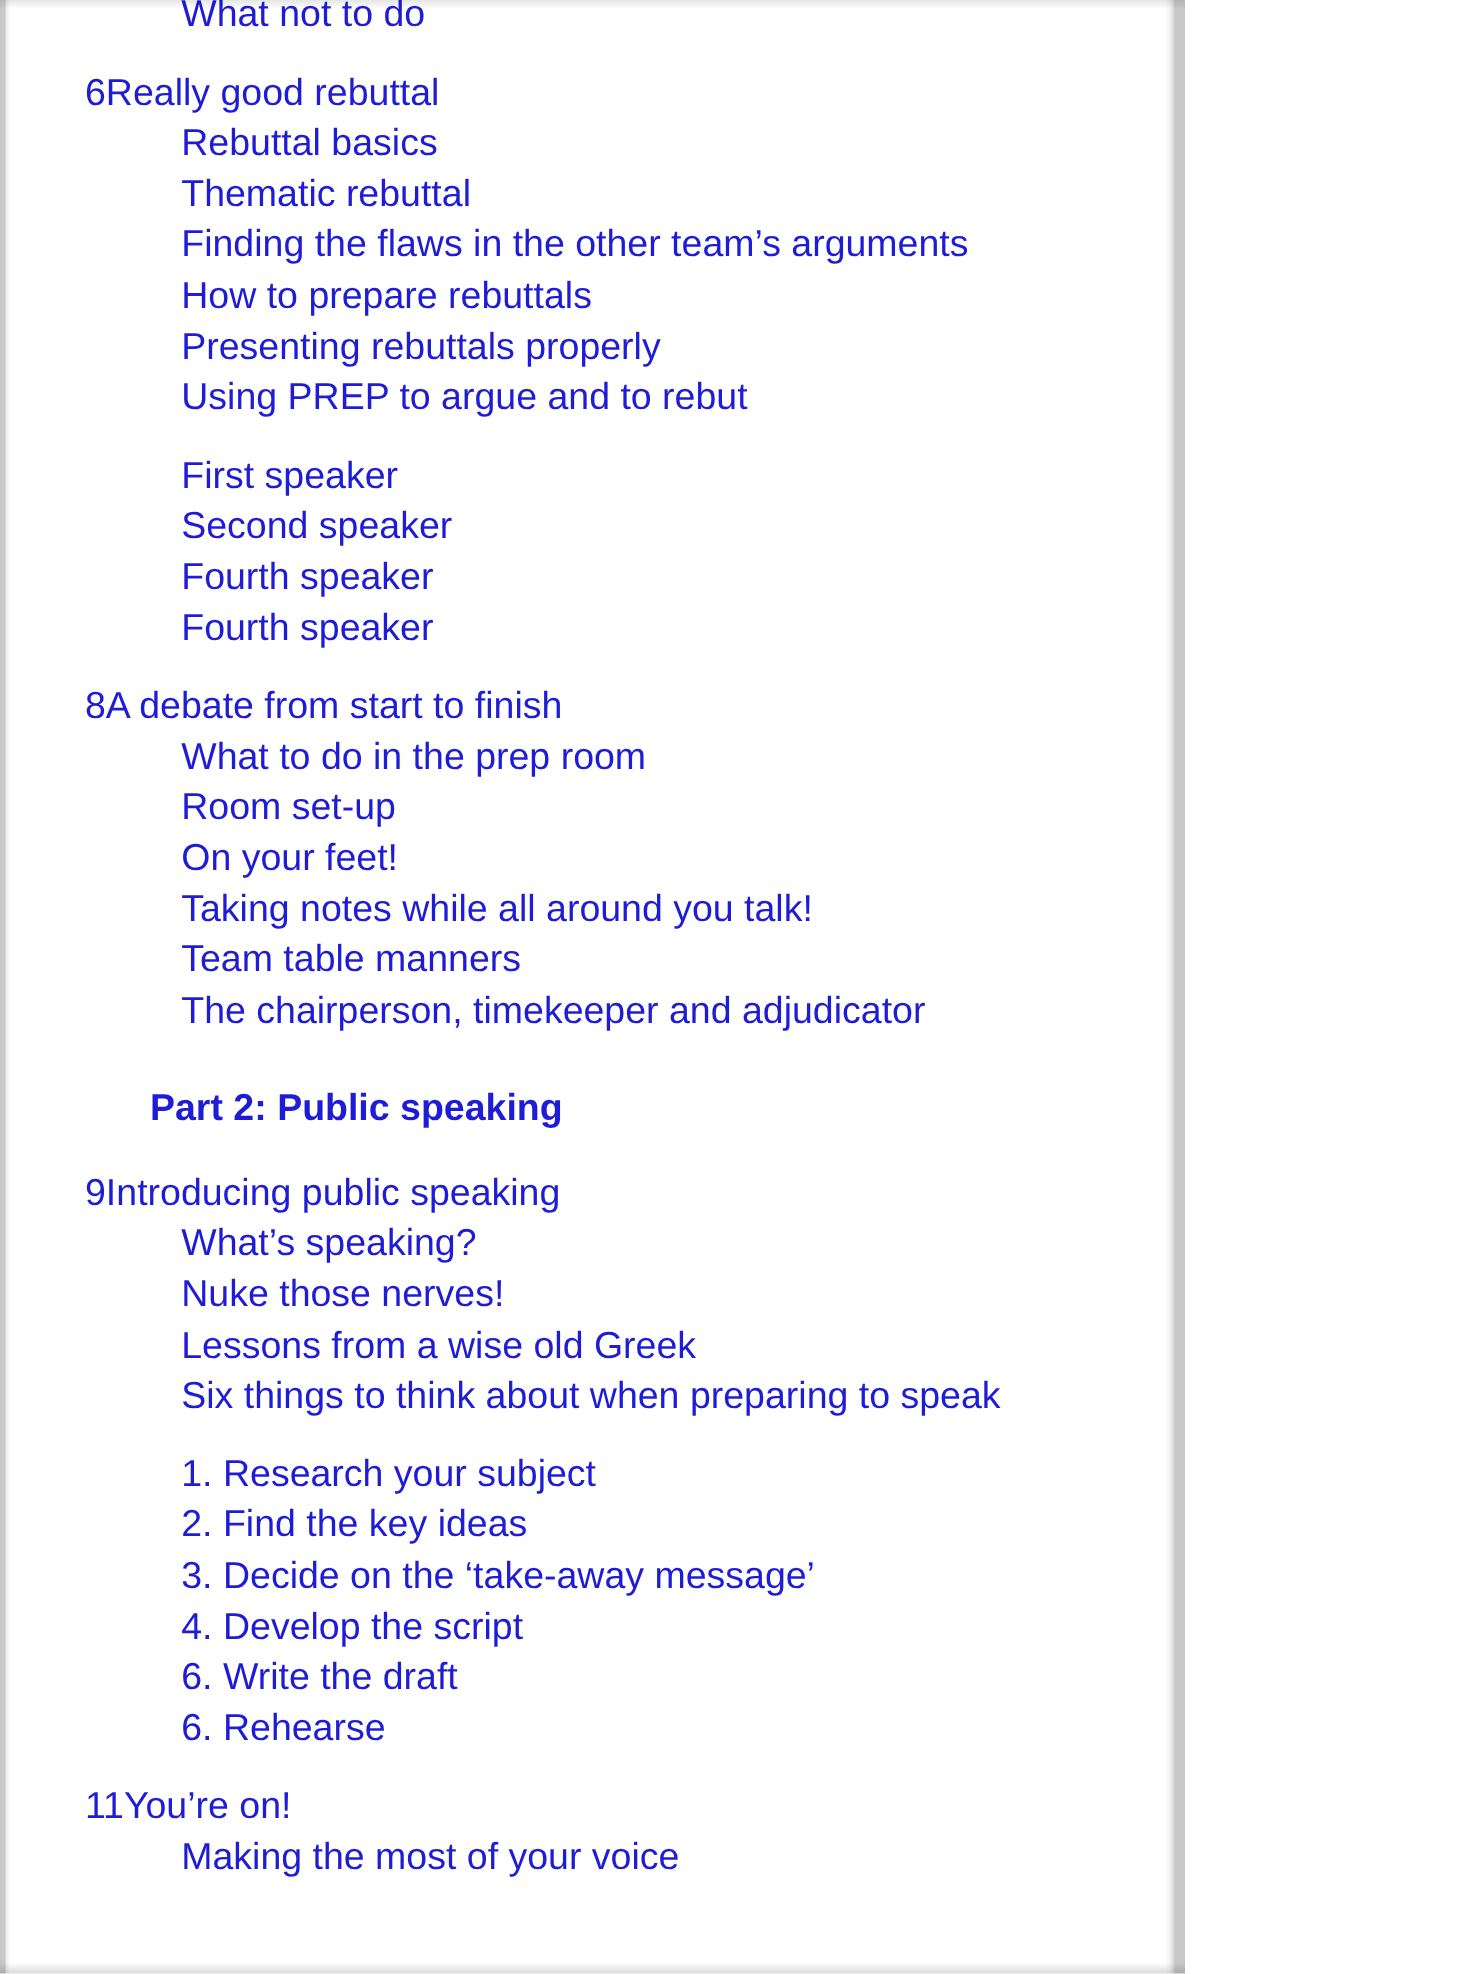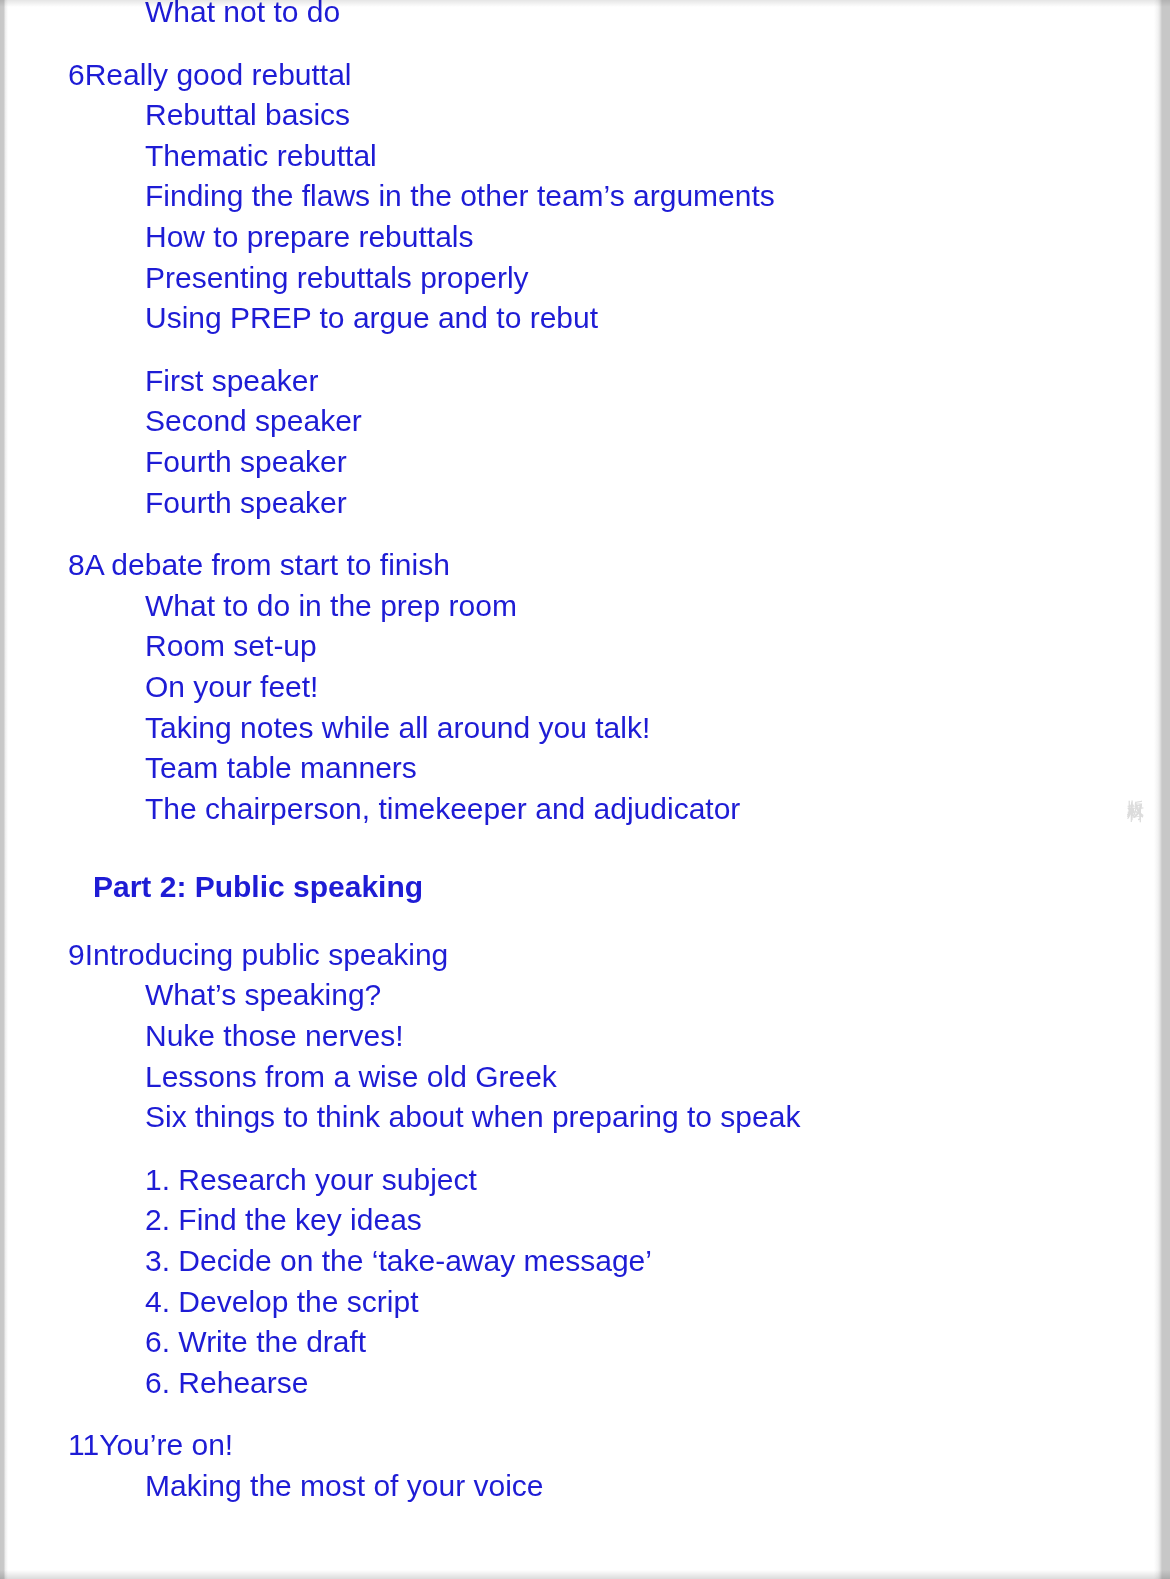--- a/index.html
+++ b/index.html
@@ -5,21 +5,21 @@
   html, body {
     margin: 0;
     padding: 0;
     width: 1170px;
     height: 1579px;
     background: #ffffff;
     overflow: hidden;
   }
   .page {
     position: relative;
-    width: 1170px;
+    width: 948px;
     height: 1579px;
     background: #ffffff;
     font-family: "Liberation Sans", sans-serif;
     overflow: hidden;
   }
   
   .edge-left {
     position: absolute;
     left: 0; top: 0; bottom: 0;
     width: 8px;
@@ -60,21 +60,21 @@
   }
   .line {
     font-size: 30px;
     line-height: 40.6px;
     color: var(--link-blue, #1e1cd5);
     white-space: nowrap;
   }
   .chapter-line { padding-left: 68px; }
   .sub-line     { padding-left: 145px; }
   .part-line {
-    padding-left: 93px;
+    padding-left: 120px;
     font-weight: bold;
     margin-top: 38px;
     margin-bottom: 5px;
   }
   .group { margin-top: 22px; }
   
   .watermark {
     position: absolute;
     left: 1124px;
     top: 786px;

